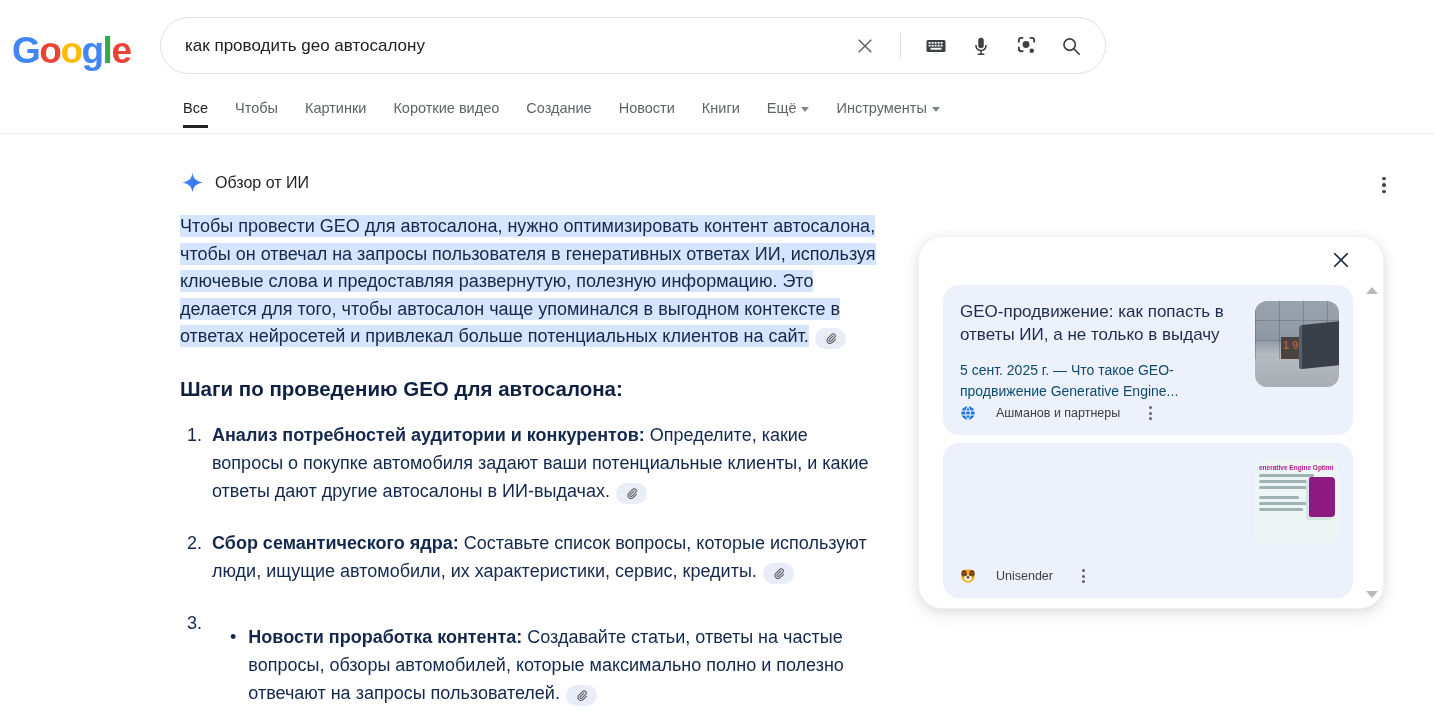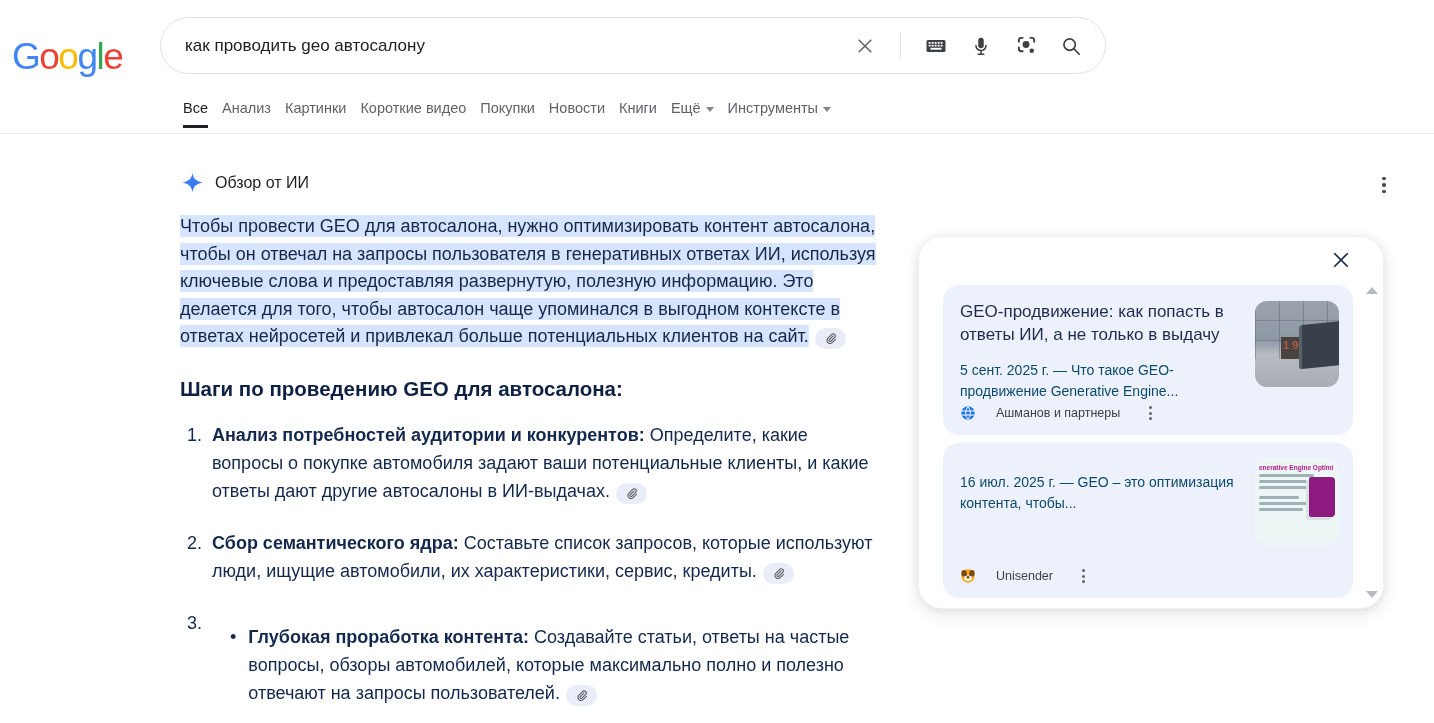--- a/index.html
+++ b/index.html
@@ -4,38 +4,38 @@
 <style>
   * { margin:0; padding:0; box-sizing:border-box; }
   html,body { background:#fff; }
   body {
     width:1434px; height:723px; position:relative; overflow:hidden;
     font-family:"Liberation Sans","DejaVu Sans",sans-serif;
     -webkit-font-smoothing:antialiased;
   }
 
   
-  .logo { position:absolute; left:12px; top:36px; font-size:37px; font-weight:400;
+  .logo { position:absolute; left:12px; top:30px; font-size:37px; font-weight:700;
           letter-spacing:-1.5px; cursor:pointer; }
   .logo span { display:inline-block; }
   .lg-b { color:#4285F4; } .lg-r { color:#EA4335; } .lg-y { color:#FBBC05; } .lg-g { color:#34A853; }
 
   .searchbar {
     position:absolute; left:160px; top:17px; width:946px; height:57px;
     border:1px solid #dfe1e5; border-radius:29px; background:#fff;
     display:flex; align-items:center; padding:0 22px 0 24px;
   }
   .searchbar .query { flex:1; border:none; outline:none; font-size:17px; color:#202124;
     font-family:"Liberation Sans","DejaVu Sans",sans-serif; background:transparent; }
   .sb-icons { display:flex; align-items:center; gap:21px; }
   .sb-icon { width:24px; height:24px; display:flex; align-items:center; justify-content:center; cursor:pointer; }
   .sb-divider { width:1px; height:26px; background:#dfe1e5; margin:0 2px; }
 
   
-  .tabs { position:absolute; left:183px; top:100px; display:flex; align-items:center; gap:14px;
+  .tabs { position:absolute; left:183px; top:100px; display:flex; align-items:center; gap:27px;
           font-size:14.5px; color:#5f6368; }
   .tab { display:flex; align-items:center; gap:5px; cursor:pointer; padding-bottom:12px; position:relative; white-space:nowrap; }
   .tab.active { color:#202124; font-weight:400; }
   .tab.active::after { content:""; position:absolute; left:0; right:0; bottom:0; height:3px; background:#202124; }
   .chev { width:0; height:0; border-left:4px solid transparent; border-right:4px solid transparent;
           border-top:5px solid #80868b; margin-top:2px; }
   .page-divider { position:absolute; left:0; top:133px; width:1434px; height:1px; background:#ececec; }
 
   
   .ai-head { position:absolute; left:181px; top:171px; display:flex; align-items:center; gap:11px; }
@@ -148,30 +148,30 @@
         </svg>
     </span>
   </div>
 </div>
 
 <div class="tabs">
   <div class="tab active">
       <span>Все</span>
     </div>
   <div class="tab">
-      <span>Анализ</span>
+      <span>Чтобы</span>
     </div>
   <div class="tab">
       <span>Картинки</span>
     </div>
   <div class="tab">
       <span>Короткие видео</span>
     </div>
   <div class="tab">
-      <span>Покупки</span>
+      <span>Создание</span>
     </div>
   <div class="tab">
       <span>Новости</span>
     </div>
   <div class="tab">
       <span>Книги</span>
     </div>
   <div class="tab">
       <span>Ещё</span>
       <span class="chev"></span>
@@ -216,33 +216,33 @@
     <li>
       <span class="num">1.</span>
       <span><b>Анализ потребностей аудитории и конкурентов:</b><span> Определите, какие вопросы о покупке автомобиля задают ваши потенциальные клиенты, и какие ответы дают другие автосалоны в ИИ-выдачах.</span><span class="link-pill">
             <svg width="13" height="13" viewBox="0 0 24 24">
               <path d="M16.8 7.2l-7.2 7.2a2 2 0 0 0 2.8 2.8l7.4-7.4a3.8 3.8 0 0 0-5.4-5.4L7 11.8a5.6 5.6 0 0 0 7.9 7.9l6.2-6.2" fill="none" stroke="#52565c" stroke-width="1.9" stroke-linecap="round"></path>
             </svg>
           </span></span>
     </li>
     <li>
       <span class="num">2.</span>
-      <span><b>Сбор семантического ядра:</b><span> Составьте список запросов, которые используют люди, ищущие автомобили, их характеристики, сервис, кредиты.</span><span class="link-pill">
+      <span><b>Сбор семантического ядра:</b><span> Составьте список вопросы, которые используют люди, ищущие автомобили, их характеристики, сервис, кредиты.</span><span class="link-pill">
             <svg width="13" height="13" viewBox="0 0 24 24">
               <path d="M16.8 7.2l-7.2 7.2a2 2 0 0 0 2.8 2.8l7.4-7.4a3.8 3.8 0 0 0-5.4-5.4L7 11.8a5.6 5.6 0 0 0 7.9 7.9l6.2-6.2" fill="none" stroke="#52565c" stroke-width="1.9" stroke-linecap="round"></path>
             </svg>
           </span></span>
     </li>
     <li style="margin-bottom:0;">
       <span class="num">3.</span>
       <span>
         <ul class="subs">
           <li>
             <span class="dot">•</span>
-            <span><b>Глубокая проработка контента:</b><span> Создавайте статьи, ответы на частые вопросы, обзоры автомобилей, которые максимально полно и полезно отвечают на запросы пользователей.</span><span class="link-pill">
+            <span><b>Новости проработка контента:</b><span> Создавайте статьи, ответы на частые вопросы, обзоры автомобилей, которые максимально полно и полезно отвечают на запросы пользователей.</span><span class="link-pill">
                   <svg width="13" height="13" viewBox="0 0 24 24">
                     <path d="M16.8 7.2l-7.2 7.2a2 2 0 0 0 2.8 2.8l7.4-7.4a3.8 3.8 0 0 0-5.4-5.4L7 11.8a5.6 5.6 0 0 0 7.9 7.9l6.2-6.2" fill="none" stroke="#52565c" stroke-width="1.9" stroke-linecap="round"></path>
                   </svg>
                 </span></span>
           </li>
         </ul>
       </span>
     </li>
   </ol>
 </div>
@@ -273,21 +273,20 @@
     </div>
     <div class="thumb thumb1">
       <div class="win"></div>
       <div class="box"></div>
       <div class="num">1 90</div>
       <div class="laptop"></div>
     </div>
   </div>
 
   <div class="src-card c2">
-    <div class="src-snippet">16 июл. 2025 г. — GEO – это оптимизация контента, чтобы...</div>
     <div class="src-footer">
       <span style="display:flex;">
         <svg width="16" height="16" viewBox="0 0 24 24">
             <circle cx="12" cy="12" r="10" fill="#f5a623"></circle>
             <ellipse cx="6" cy="8" rx="4" ry="5" fill="#7a4a12"></ellipse>
             <ellipse cx="18" cy="8" rx="4" ry="5" fill="#7a4a12"></ellipse>
             <ellipse cx="12" cy="15" rx="6" ry="5" fill="#fde8c8"></ellipse>
             <circle cx="9" cy="10.5" r="1.3" fill="#2b1a07"></circle>
             <circle cx="15" cy="10.5" r="1.3" fill="#2b1a07"></circle>
             <ellipse cx="12" cy="14" rx="2" ry="1.5" fill="#2b1a07"></ellipse>

